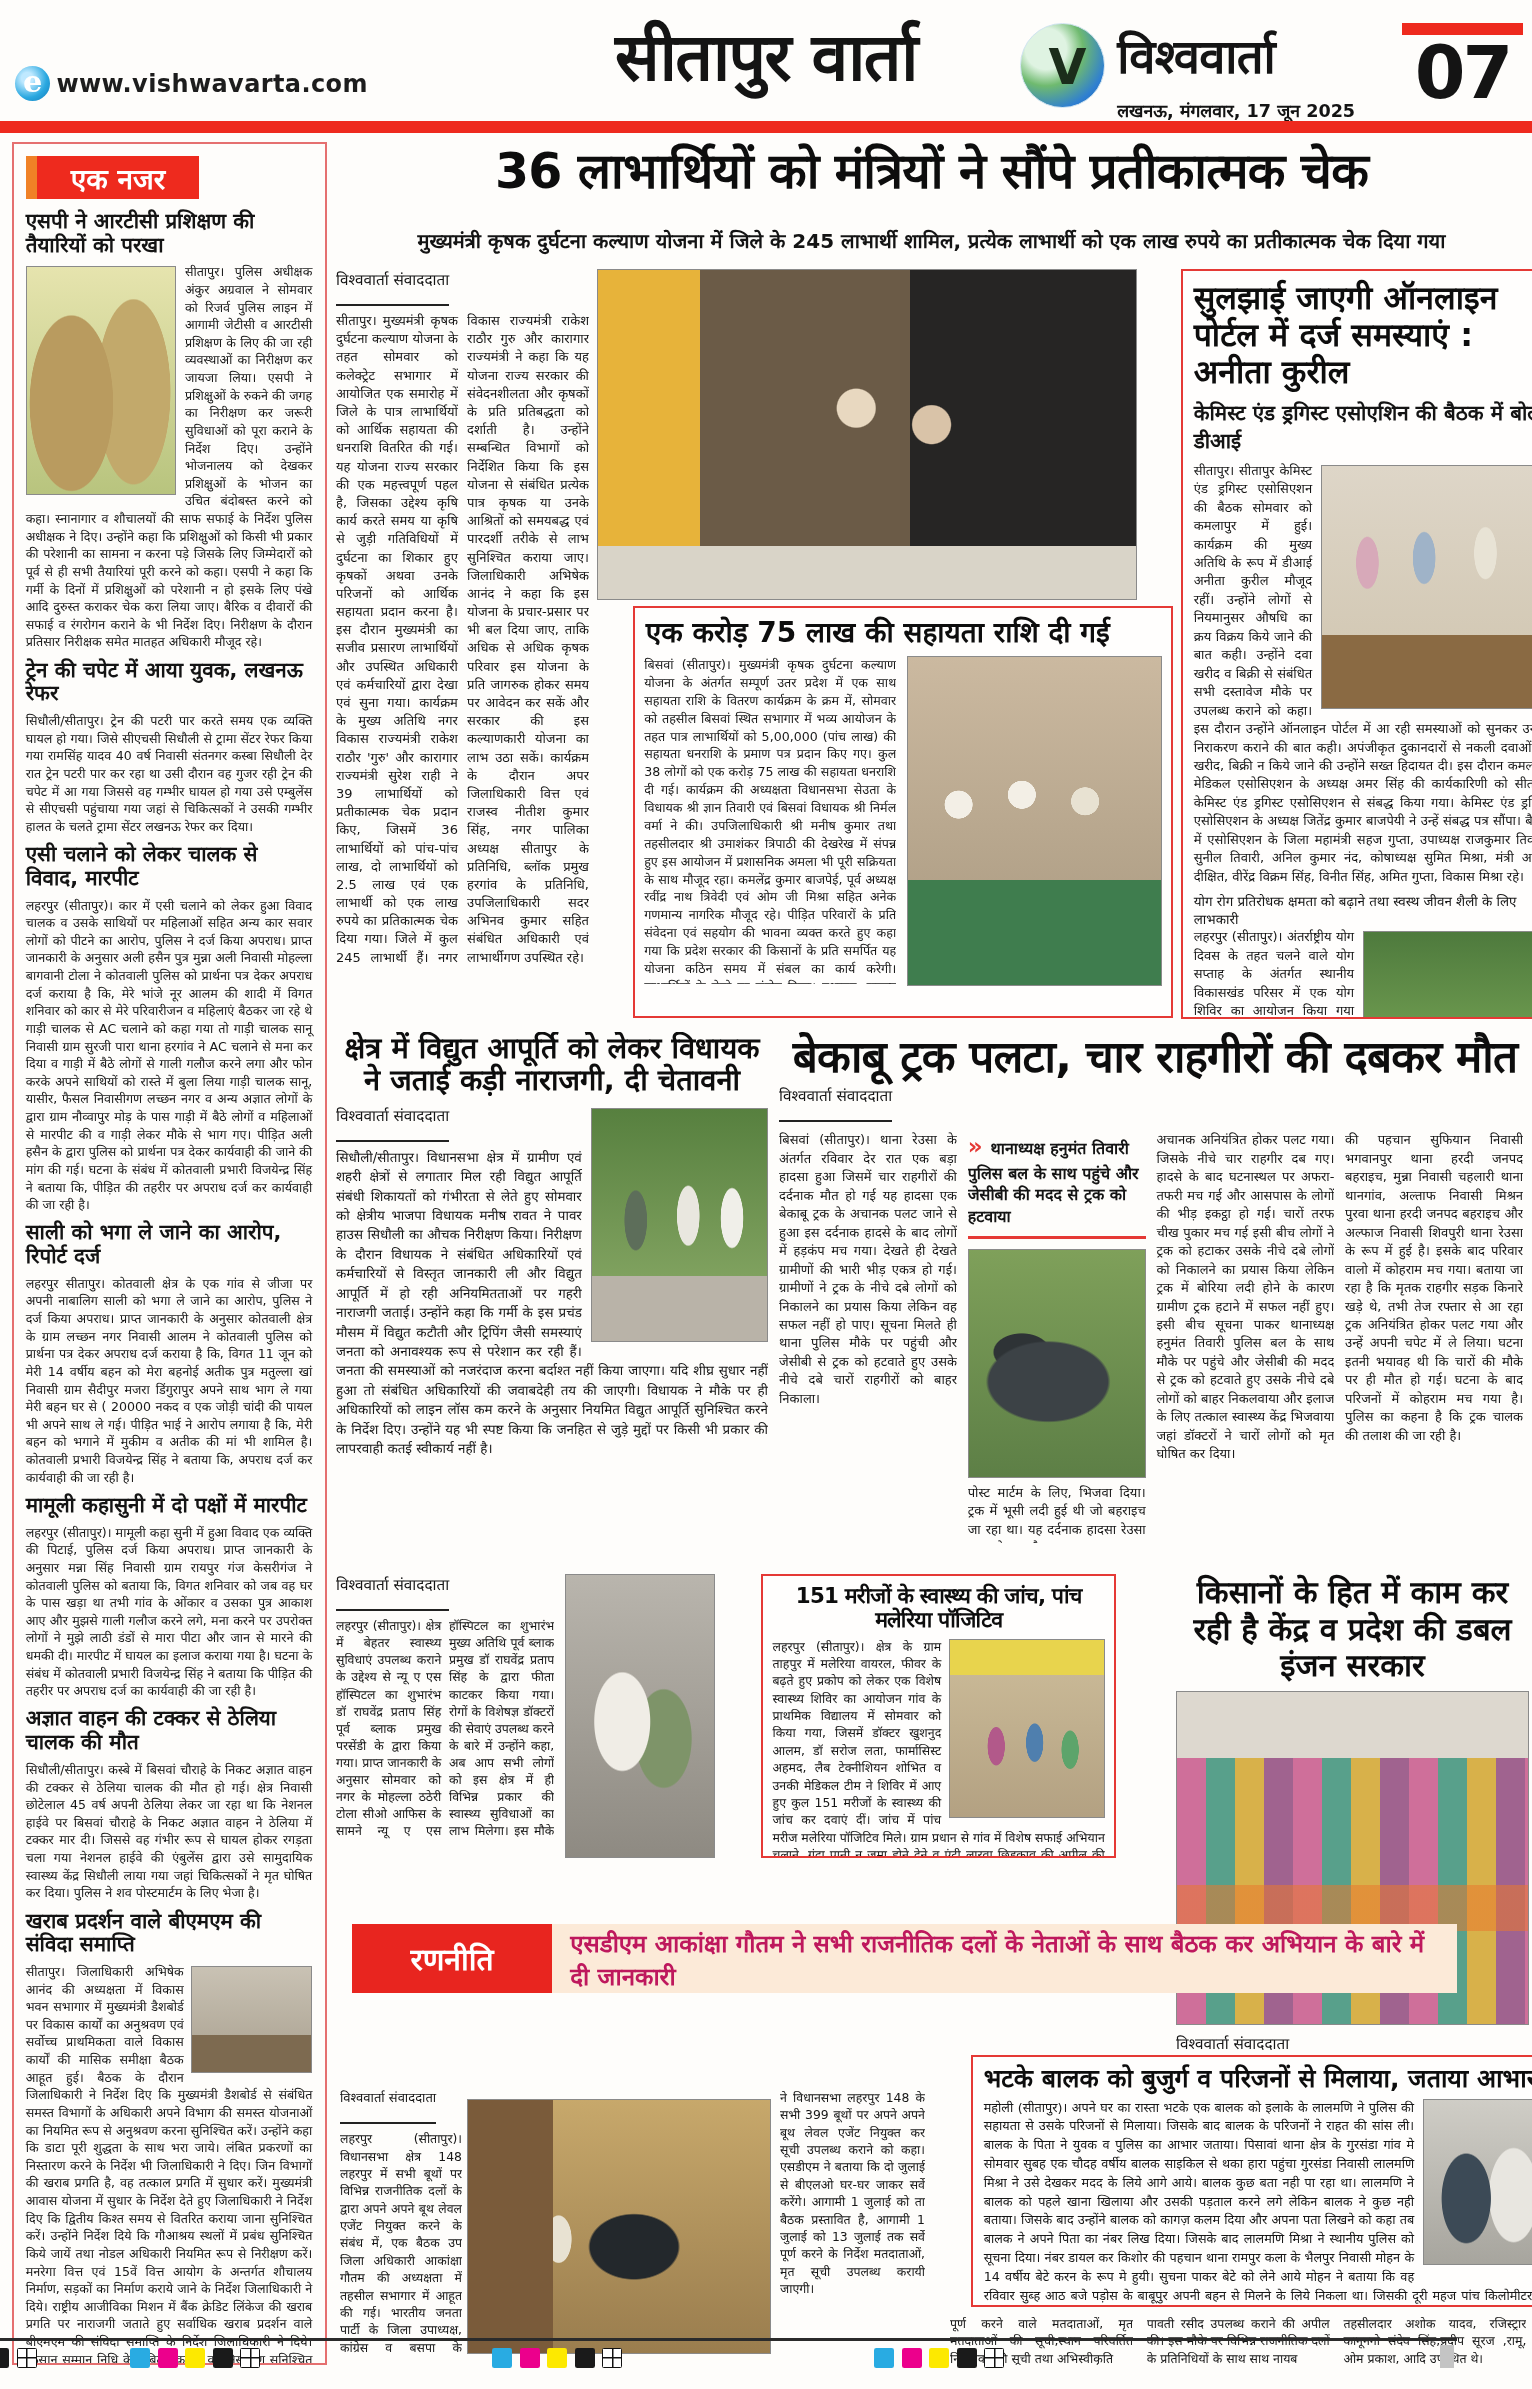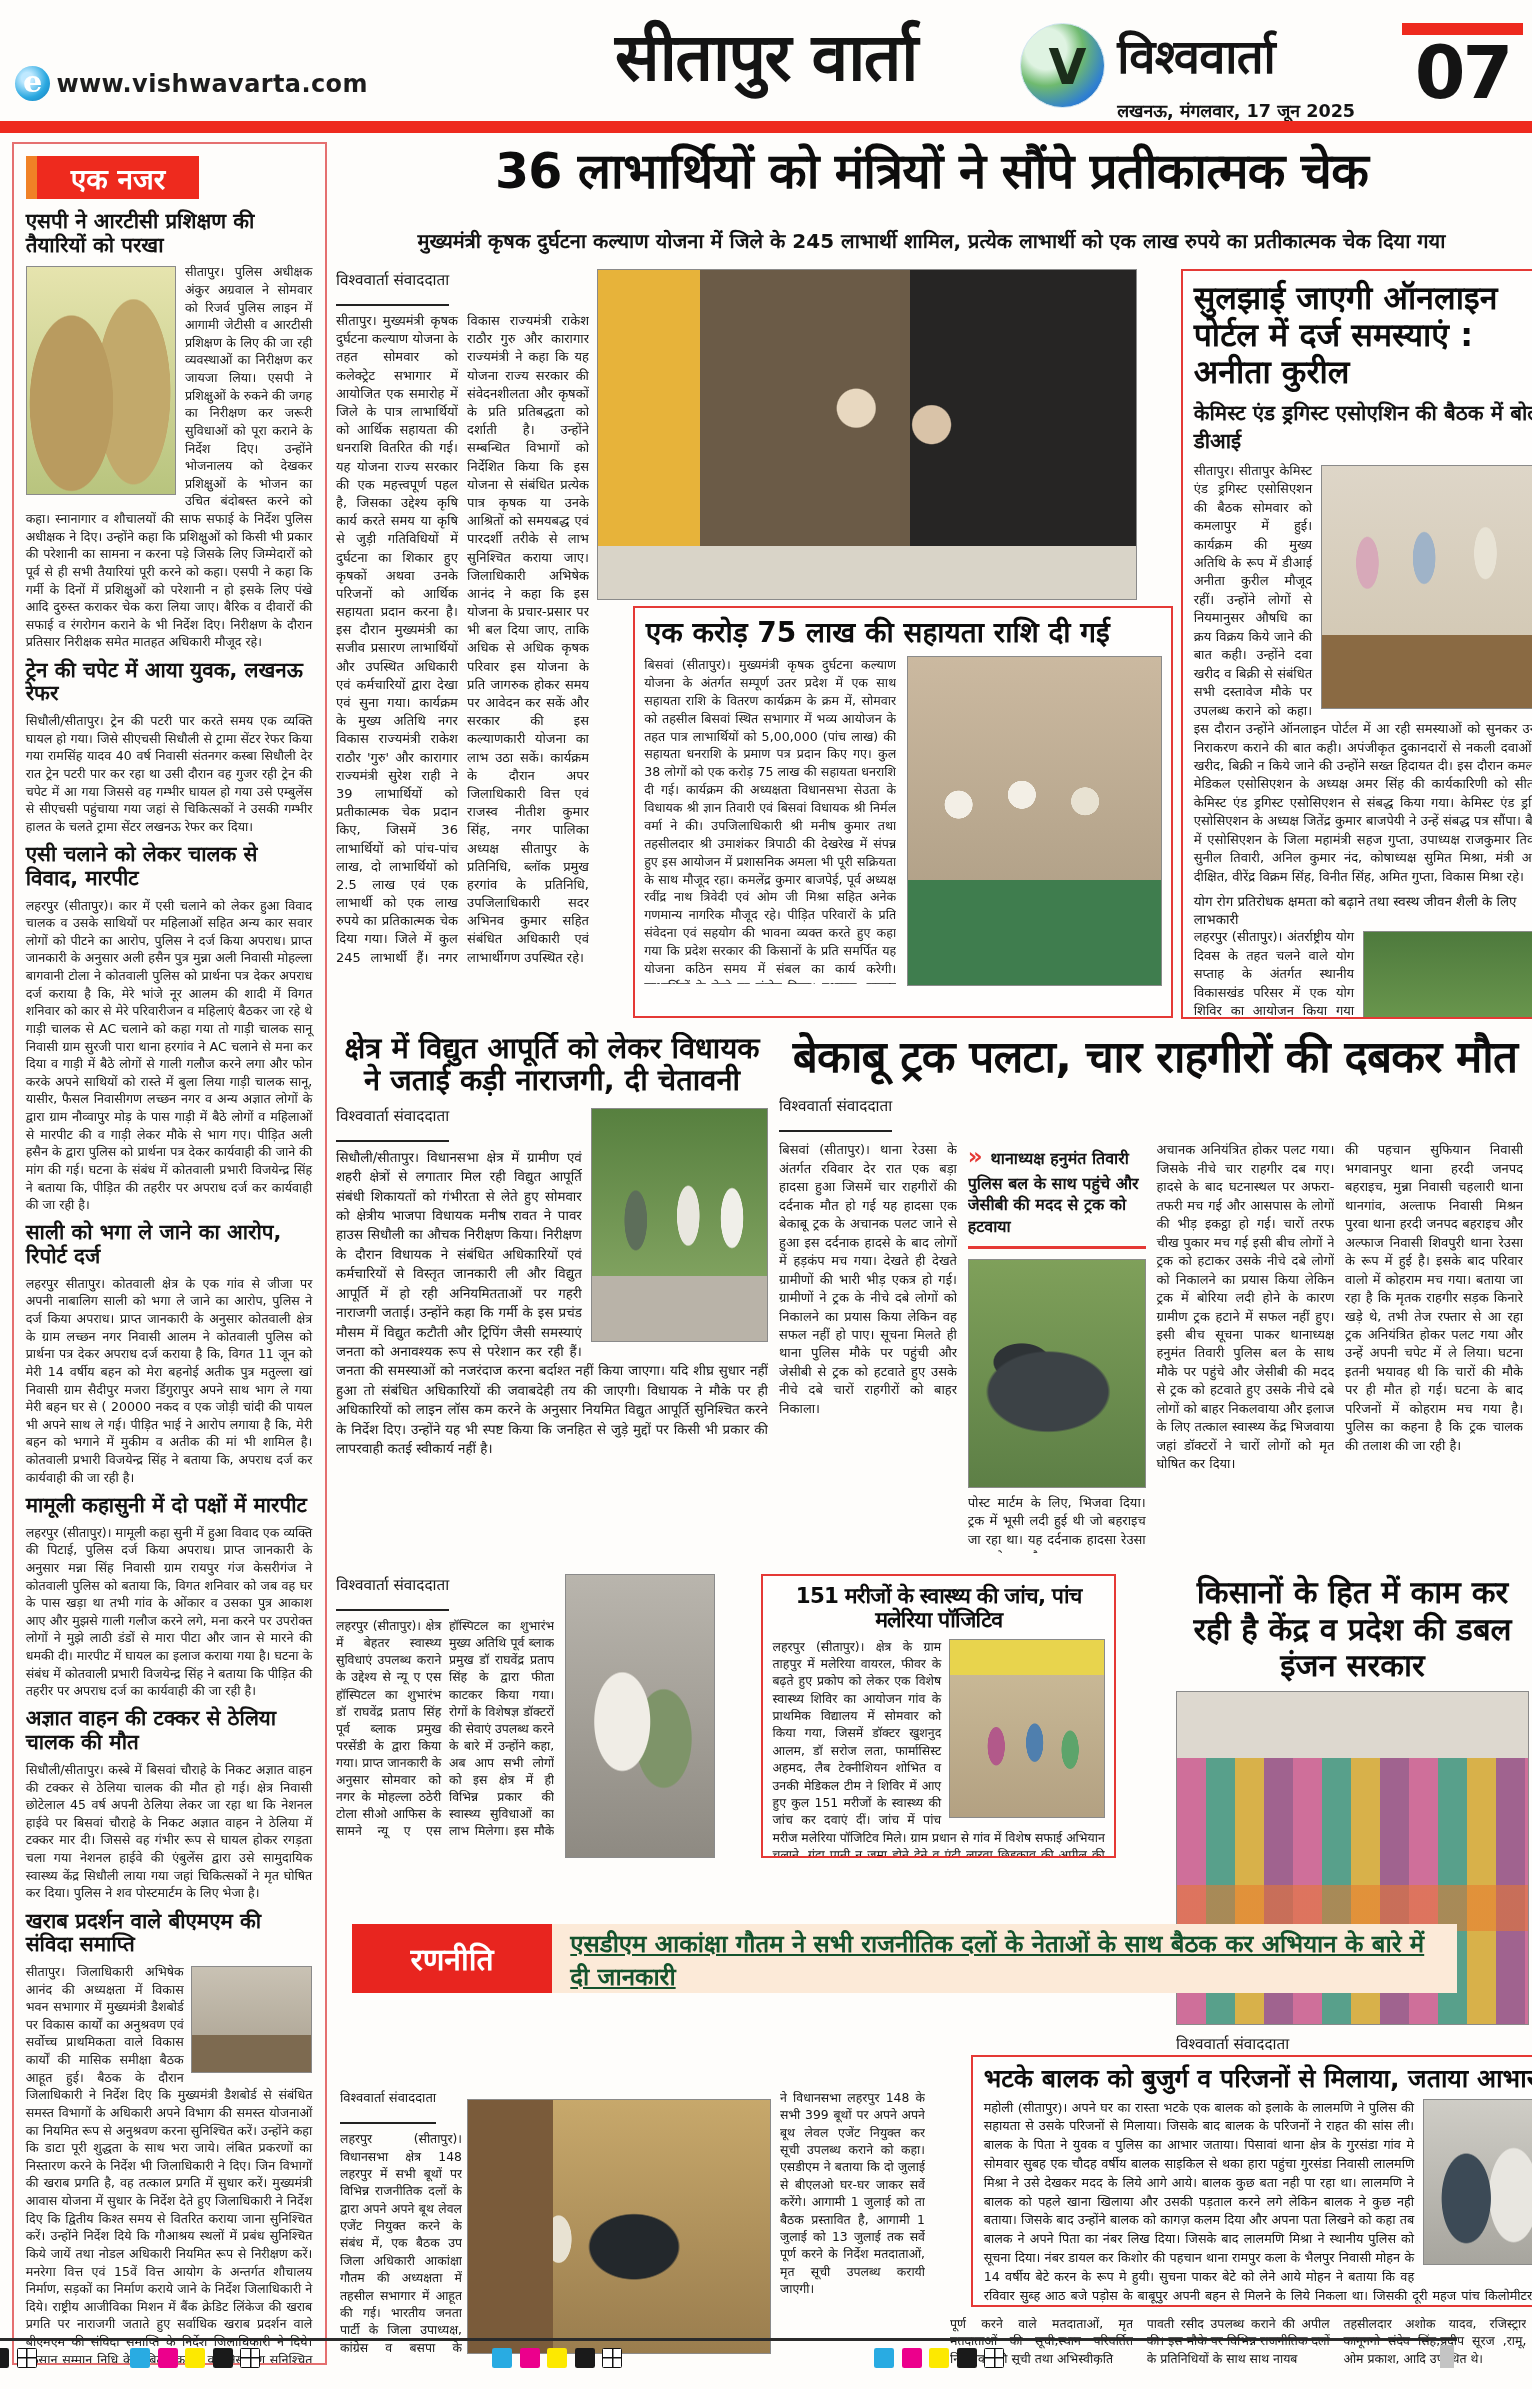--- a/index.html
+++ b/index.html
@@ -92,21 +92,21 @@
   .ph-mla { float:right; width:177px; height:234px; margin:3.1px 0 6.1px 9.2px;
     background: linear-gradient(to top,#b9b3a8 0 28%, transparent 28%),
                 radial-gradient(20px 53px at 25% 48%, #5d6e5a 55%, transparent 58%),
                 radial-gradient(20px 53px at 55% 46%, #e9e7df 55%, transparent 58%),
                 radial-gradient(20px 53px at 80% 47%, #f0efe9 55%, transparent 58%),
                 linear-gradient(#57803f,#8fae6b); }
   .power .body { font-size:13.4px; line-height:1.45; }
 
   
   .truck { position:absolute; left:779px; top:1032px; width:752px; height:539px; overflow:hidden; }
-  .truck .hl { font-size:44px; text-align:center; margin-bottom:14px; letter-spacing:-0.8px;}
+  .truck .hl { font-size:44px; text-align:center; margin-bottom:4px; letter-spacing:-0.8px;}
   .truck-grid { display:flex; gap:10.7px; margin-top:3.1px; }
   .truck-grid .col { width:178px; height:412px; overflow:hidden; font-size:13px; line-height:1.42; text-align:justify;}
   .truck-quote { font-size:16px; font-weight:800; line-height:1.35; border-bottom:3.8px solid #e53935; padding-bottom:9.2px; margin-bottom:9.2px; text-align:left;}
   .truck-quote .qmark { color:#e53935; font-size:23px; font-weight:800; }
   .ph-truck { width:100%; height:229px; margin-bottom:6.1px;
     background: radial-gradient(99px 65px at 45% 58%, #3c4246 60%, transparent 63%),
                 radial-gradient(46px 30.5px at 30% 45%, #2e3336 60%, transparent 63%),
                 linear-gradient(#7fa05a,#5d7f46); }
 
   
@@ -135,21 +135,21 @@
   .ph-cheques { width:100%; height:334px; margin:7.6px 0 7.6px 0;
     background: linear-gradient(to bottom,#ddd8cf 0 20%, transparent 20%),
                 linear-gradient(to top, transparent 0 28%, rgba(233,120,45,.55) 28% 42%, transparent 42%),
                 repeating-linear-gradient(90deg, #cf6f9a 0 29px, #58a08b 29px 58px, #d8b14a 58px 87px, #a0638f 87px 116px);
     border:0.8px solid #8a8a8a; }
   .farmers .cols { column-count:2; column-gap:10.7px; font-size:13px; line-height:1.42; text-align:justify; height:321px; overflow:hidden;}
 
   
   .strategy { position:absolute; left:352px; top:1924px; width:1105px; height:69px; display:flex; }
   .strategy .label { width:200px; background:#e8251f; color:#fff; font-size:30px; font-weight:800; display:flex; align-items:center; justify-content:center; }
-  .strategy .text { flex:1; background:#fcead8; display:flex; align-items:center; padding:0 18.3px; font-size:24px; font-weight:800; color:#14532d;text-decoration:underline; }
+  .strategy .text { flex:1; background:#fcead8; display:flex; align-items:center; padding:0 18.3px; font-size:24px; font-weight:800; color:#be185d; }
   .blo-hl { position:absolute; left:336px; top:2000px; width:1195px; font-size:41px; font-weight:800; letter-spacing:-0.8px; }
   .blo-left { position:absolute; left:340px; top:2089px; width:122px; height:269px; overflow:hidden; font-size:12.4px; line-height:1.4; text-align:justify;}
   .blo-left .byline { font-size:13px; }
   .ph-blo { position:absolute; left:467px; top:2099px; width:304px; height:255px;
     background: linear-gradient(90deg,#7a5b3a 0 28%, transparent 28%),
                 radial-gradient(73px 53px at 55% 58%, #23282c 60%, transparent 63%),
                 radial-gradient(23px 42px at 30% 55%, #e8e2d2 55%, transparent 58%),
                 linear-gradient(#c7a86b,#9a7d4e); }
   .blo-right { position:absolute; left:780px; top:2089px; width:145px; height:269px; overflow:hidden; font-size:12.4px; line-height:1.4; text-align:justify;}
 

